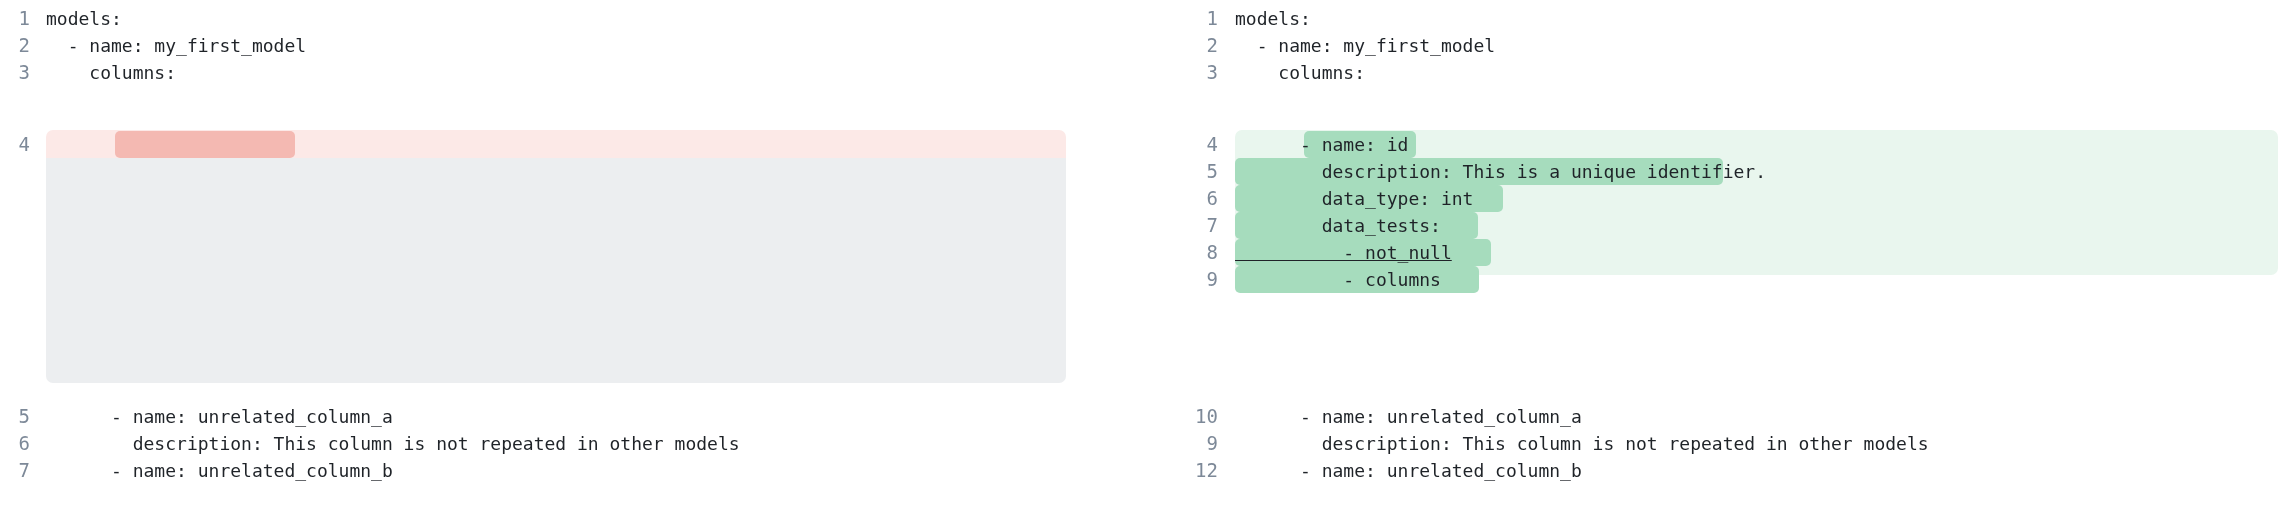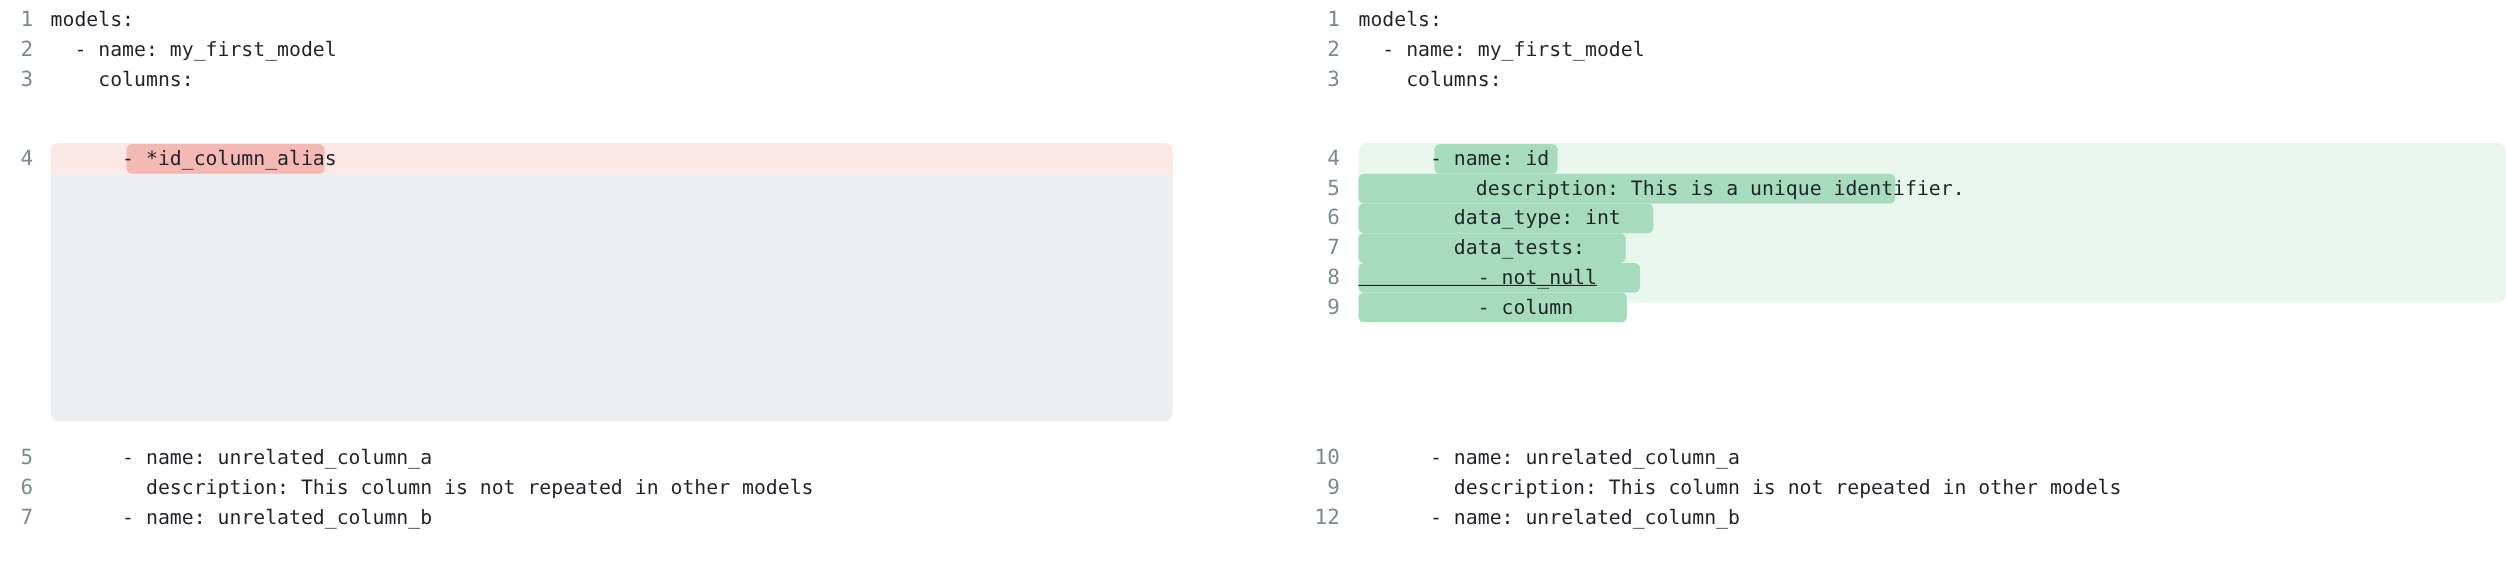--- a/index.html
+++ b/index.html
@@ -91,21 +91,20 @@
     <div class="gutter" style="left:-34px; top:32px;">2</div>
     <div class="gutter" style="left:-34px; top:59px;">3</div>
     <div class="gutter" style="left:-34px; top:131px;">4</div>
     <div class="gutter" style="left:-34px; top:403px;">5</div>
     <div class="gutter" style="left:-34px; top:430px;">6</div>
     <div class="gutter" style="left:-34px; top:457px;">7</div>
 
     <div class="code-text" style="left:46px; top:5px;">models:</div>
     <div class="code-text" style="left:46px; top:32px;">  - name: my_first_model</div>
     <div class="code-text" style="left:46px; top:59px;">    columns:</div>
-    <div class="code-text" style="left:46px; top:131px;">      - *id_column_alias</div>
     <div class="code-text" style="left:46px; top:403px;">      - name: unrelated_column_a</div>
     <div class="code-text" style="left:46px; top:430px;">        description: This column is not repeated in other models</div>
     <div class="code-text" style="left:46px; top:457px;">      - name: unrelated_column_b</div>
   </div>
 
   <div class="diff-pane right">
 
     <div class="layer-bg">
       <div class="block added" style="left:145px; top:130px; width:1043px; height:145px;"></div>
 
@@ -127,23 +126,23 @@
     <div class="gutter" style="left:64px; top:239px;">8</div>
     <div class="gutter" style="left:64px; top:266px;">9</div>
     <div class="gutter" style="left:64px; top:403px;">10</div>
     <div class="gutter" style="left:64px; top:430px;">9</div>
     <div class="gutter" style="left:64px; top:457px;">12</div>
 
     <div class="code-text" style="left:145px; top:5px;">models:</div>
     <div class="code-text" style="left:145px; top:32px;">  - name: my_first_model</div>
     <div class="code-text" style="left:145px; top:59px;">    columns:</div>
     <div class="code-text" style="left:145px; top:131px;">      - name: id</div>
-    <div class="code-text" style="left:145px; top:158px;padding-left:20px;">        description: This is a unique identifier.</div>
+    <div class="code-text" style="left:145px; top:158px;">        description: This is a unique identifier.</div>
     <div class="code-text" style="left:145px; top:185px;">        data_type: int</div>
     <div class="code-text" style="left:145px; top:212px;">        data_tests:</div>
     <div class="code-text" style="left:145px; top:239px;text-decoration:underline;">          - not_null</div>
-    <div class="code-text" style="left:145px; top:266px;">          - column</div>
+    <div class="code-text" style="left:145px; top:266px;">          - columns</div>
     <div class="code-text" style="left:145px; top:403px;">      - name: unrelated_column_a</div>
     <div class="code-text" style="left:145px; top:430px;">        description: This column is not repeated in other models</div>
     <div class="code-text" style="left:145px; top:457px;">      - name: unrelated_column_b</div>
   </div>
 
 </div>
 
 </body></html>

